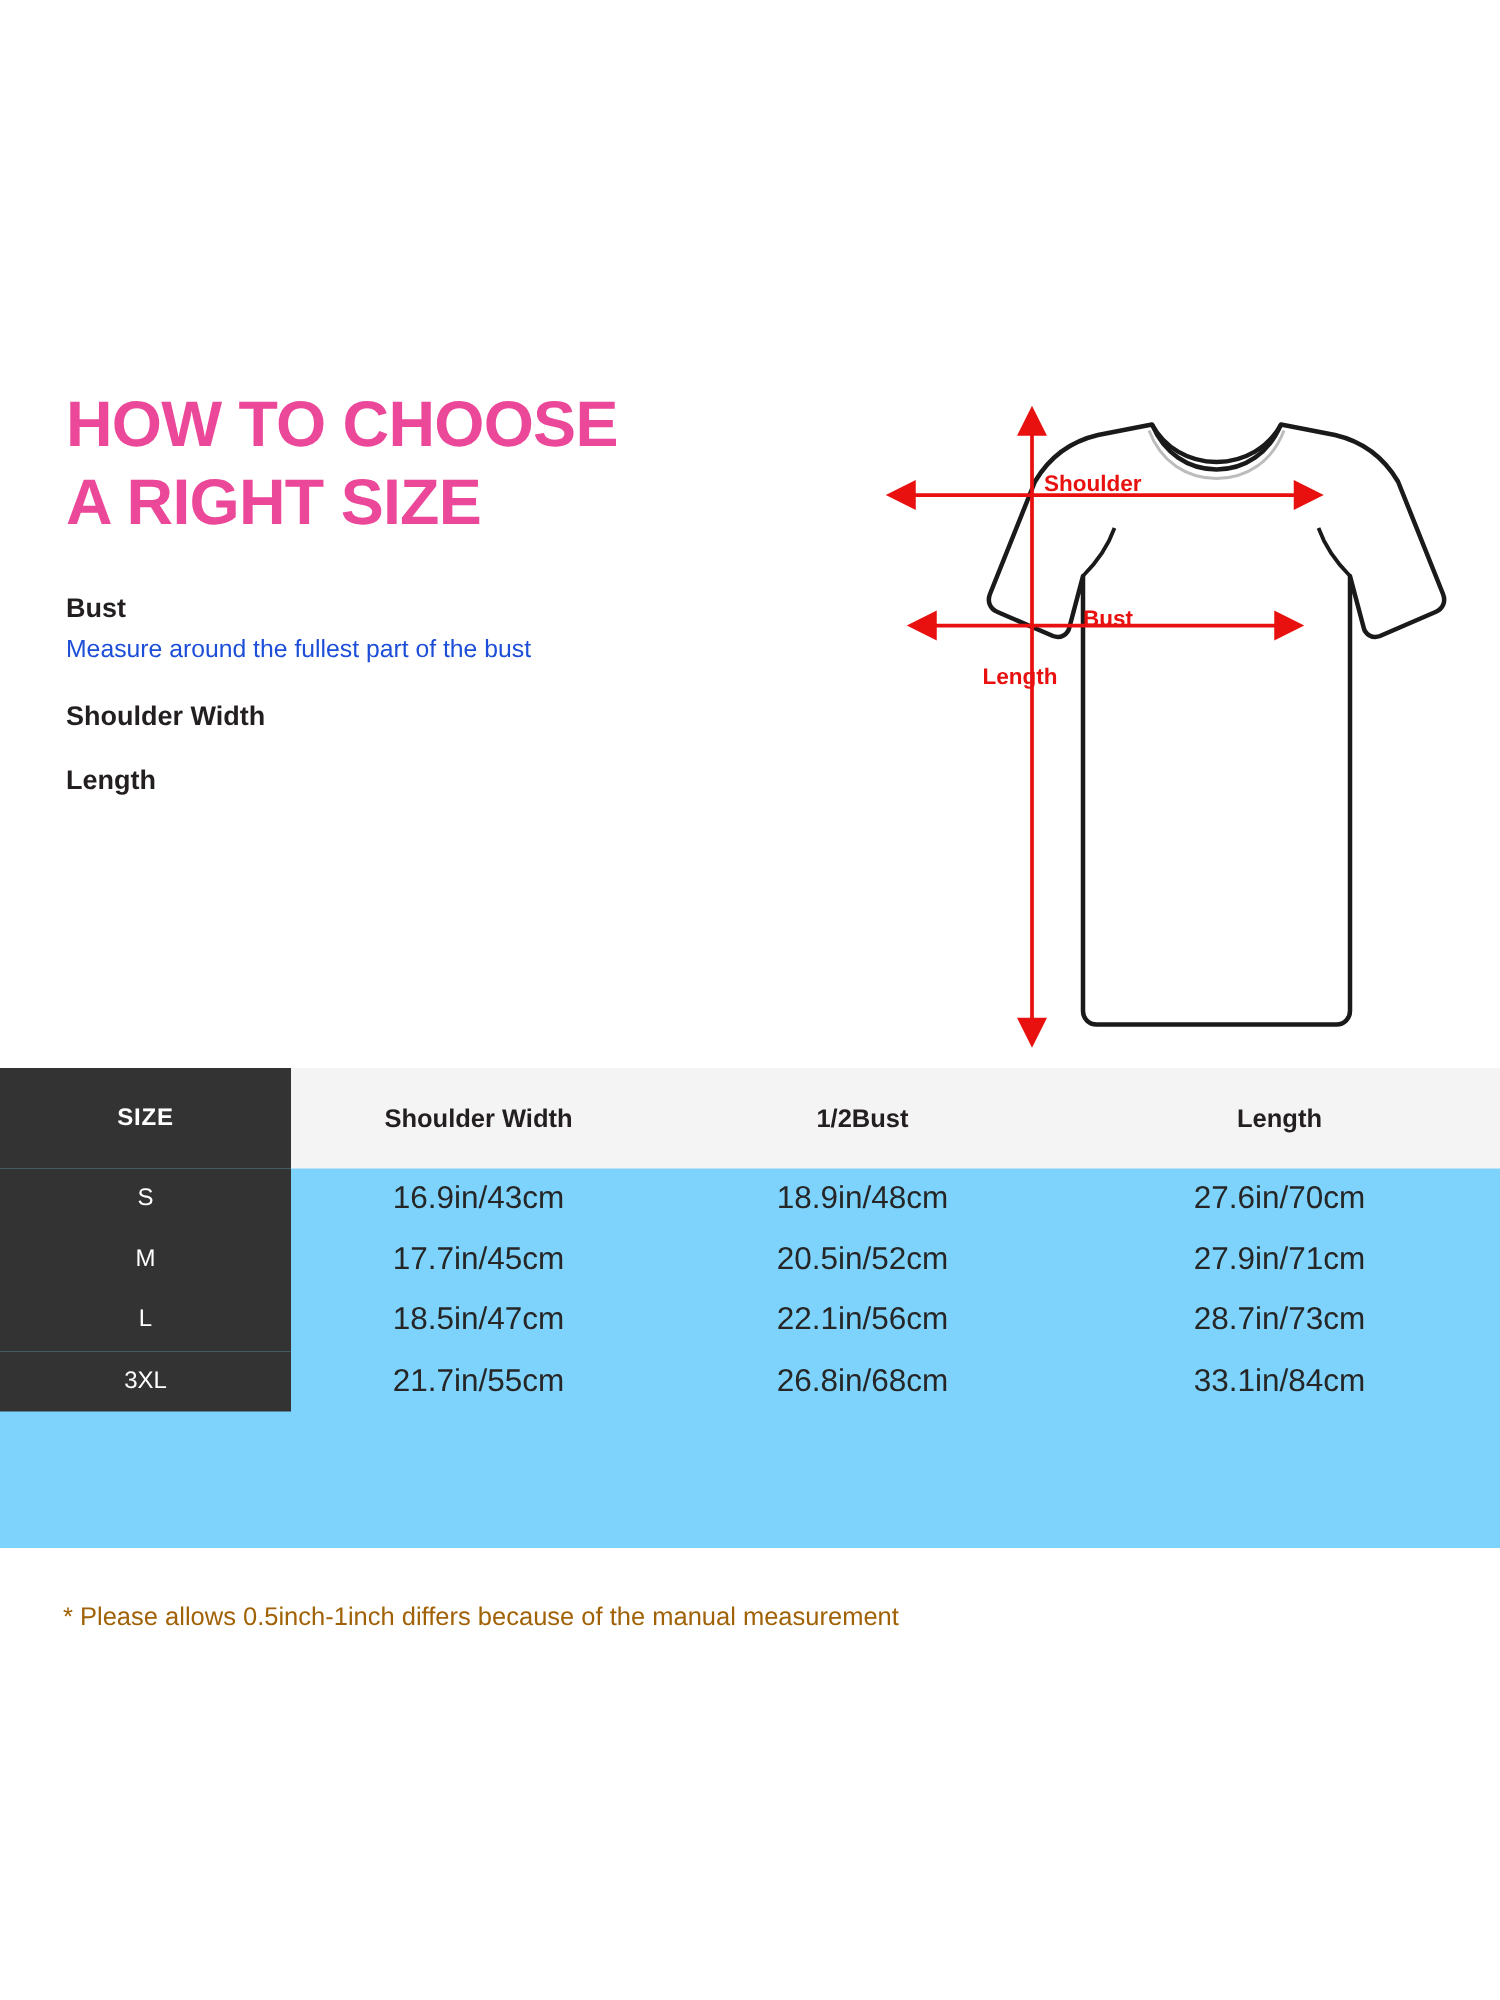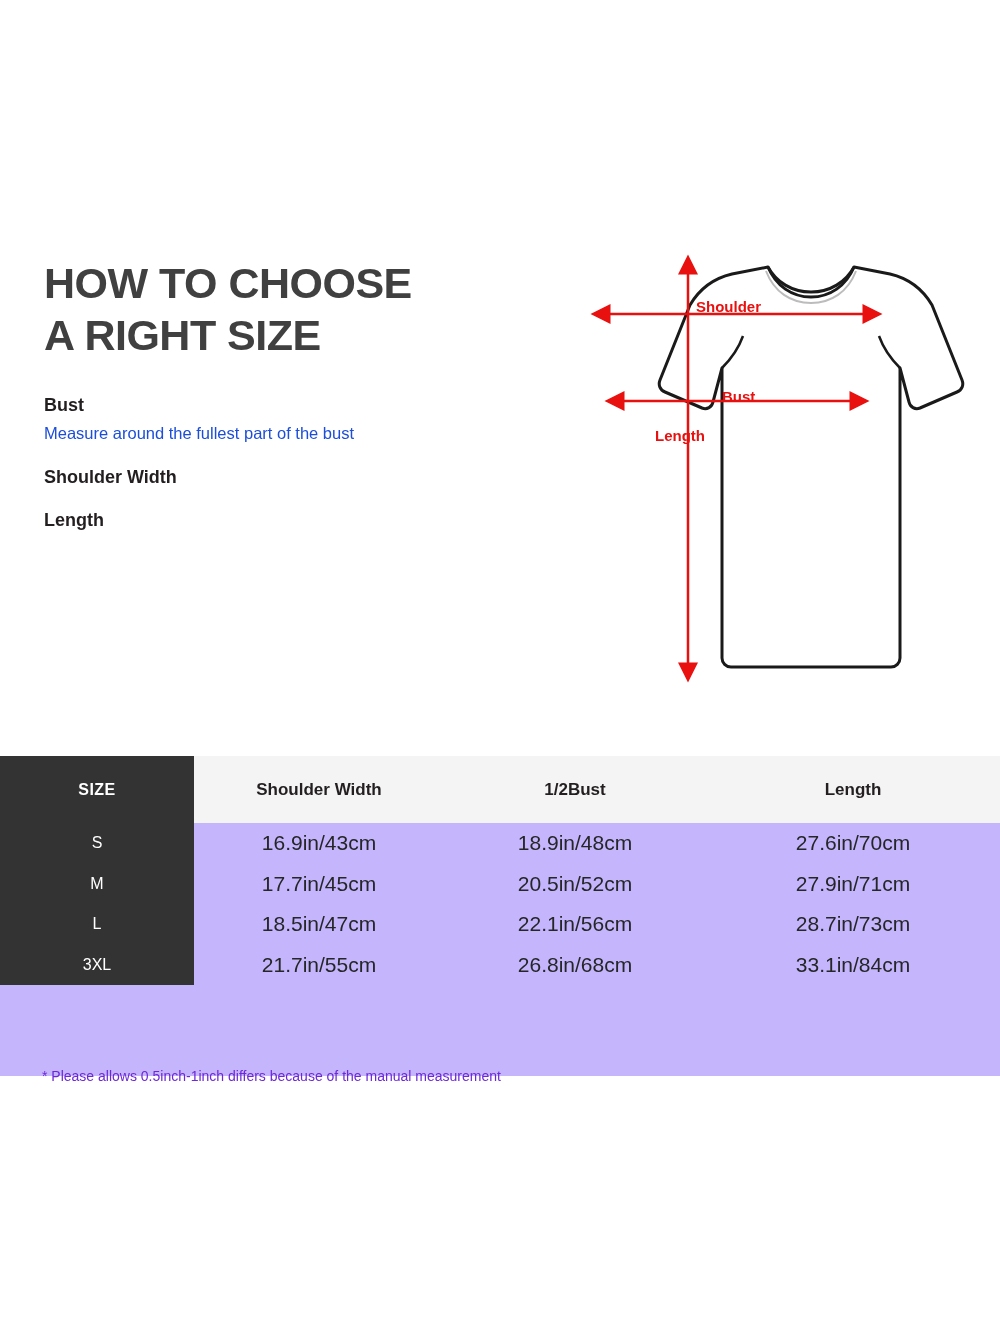--- a/index.html
+++ b/index.html
@@ -30,21 +30,21 @@
     left: 44px;
     top: 258px;
     width: 440px;
   }
 
   .headline {
     font-size: 43px;
     font-weight: bold;
     line-height: 1.20;
     letter-spacing: -0.5px;
-    color: #404040;
+    color: #ec4899;
     margin: 0 0 34px 0;
   }
   .headline .line { display: block; }
 
   .term-block { margin-bottom: 22px; }
   .term-title {
     font-size: 18px;
     font-weight: bold;
     color: #231f20;
     margin: 0 0 6px 0;
@@ -54,45 +54,45 @@
     line-height: 1.36;
     color: #1d4ed8;
     margin: 0;
     max-width: 360px;
   }
 
   
   .diagram {
     position: absolute;
     left: 500px;
-    top: 240px;
+    top: 256px;
     width: 470px;
     height: 450px;
   }
   .diagram svg { display: block; }
 
   .dim-label {
     position: absolute;
     font-size: 15px;
     font-weight: bold;
     color: #e8110f;
     white-space: nowrap;
   }
   .lbl-shoulder { left: 196px; top: 58px; }
   .lbl-bust     { left: 222px; top: 148px; }
   .lbl-length   { left: 155px; top: 187px; }
 
   
   .table-wrap {
     position: absolute;
     left: 0;
-    top: 756px;
+    top: 712px;
     width: 1000px;
     height: 320px;
-    background: #c4b5fd;
+    background: #7dd3fc;
   }
   .size-table {
     width: 1000px;
     border-collapse: collapse;
     table-layout: fixed;
   }
   .size-table th, .size-table td {
     text-align: center;
     font-weight: normal;
     padding: 0;
@@ -121,22 +121,22 @@
   .col-size { width: 194px; }
   .col-a    { width: 250px; }
   .col-b    { width: 262px; }
   .col-c    { width: 294px; }
 
   
   .footnote {
     position: absolute;
     left: 42px;
     top: 1068px;
-    font-size: 14px;
-    color: #6d28d9;
+    font-size: 17px;
+    color: #a16207;
   }
 </style>
 </head>
 <body>
 
 <div class="top-section">
 
   <div class="info-col">
     <h1 class="headline">
       <span class="line">HOW TO CHOOSE</span>

